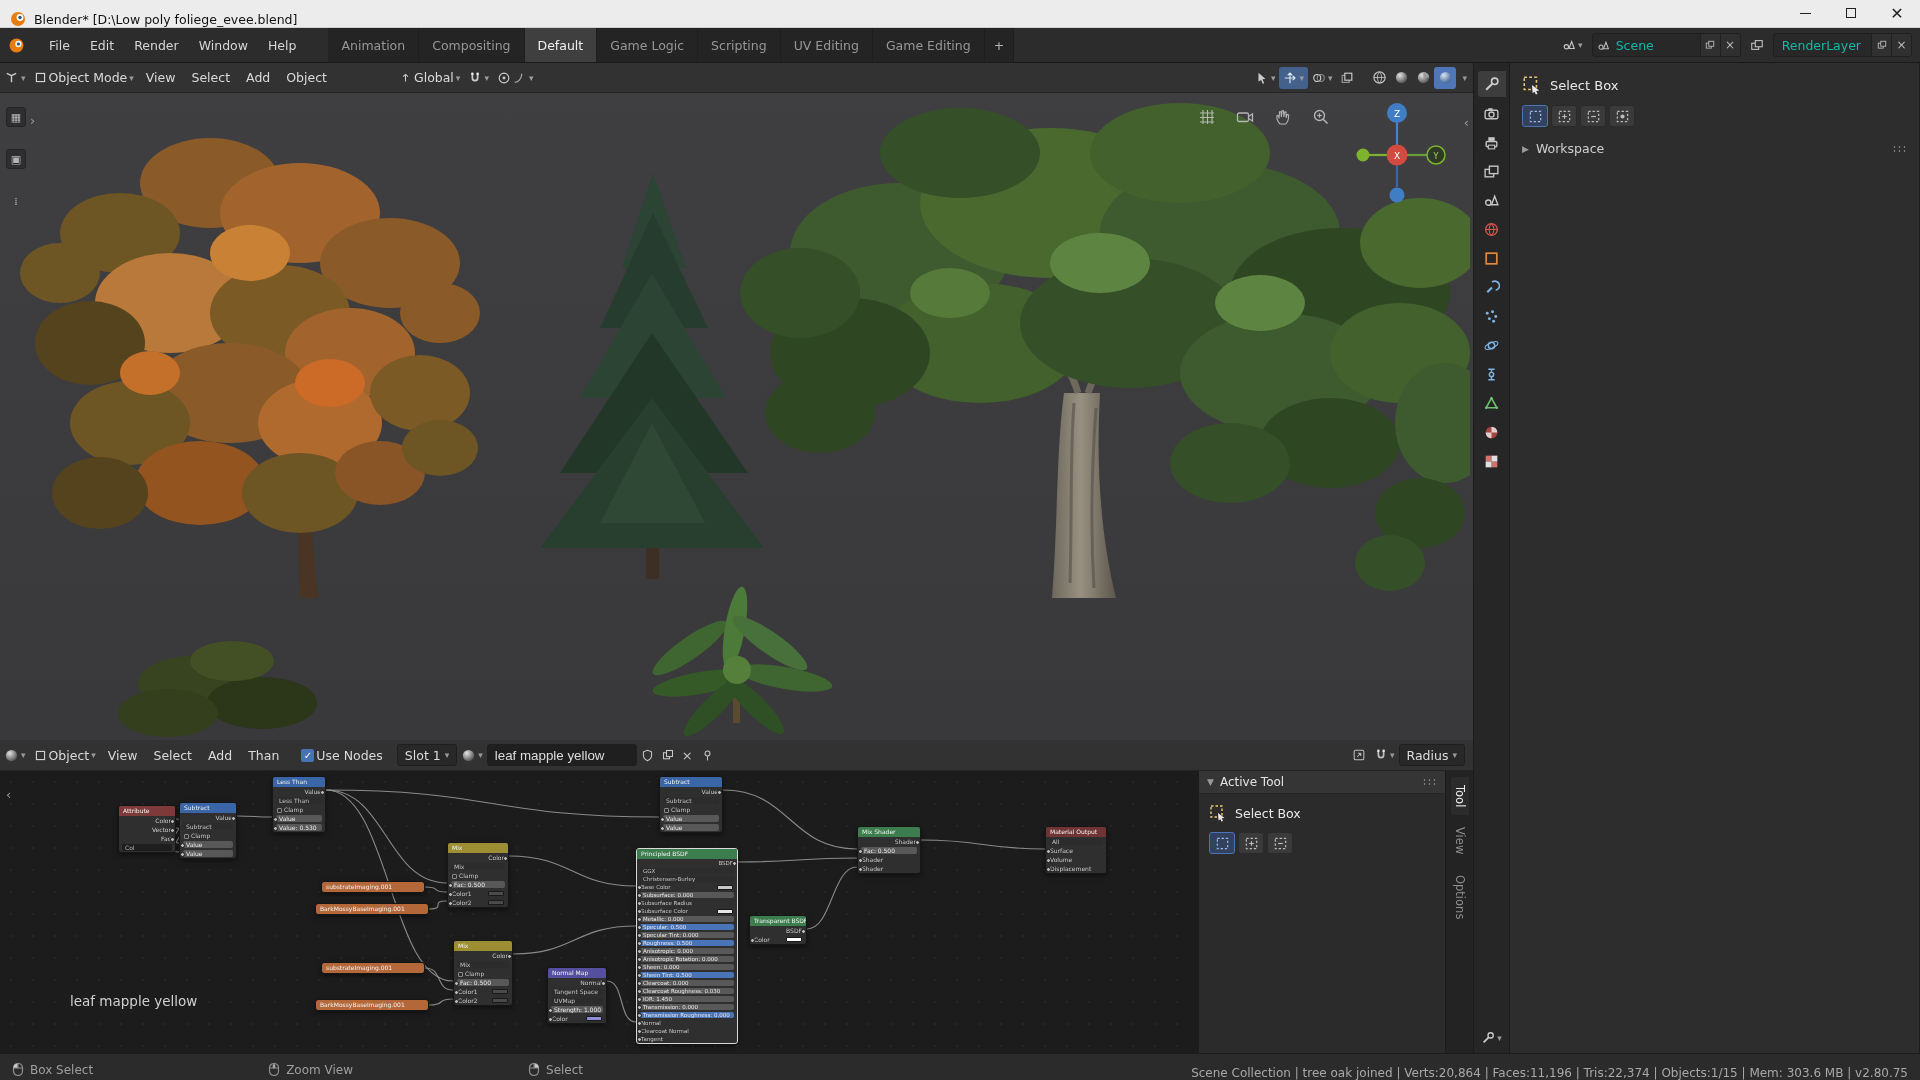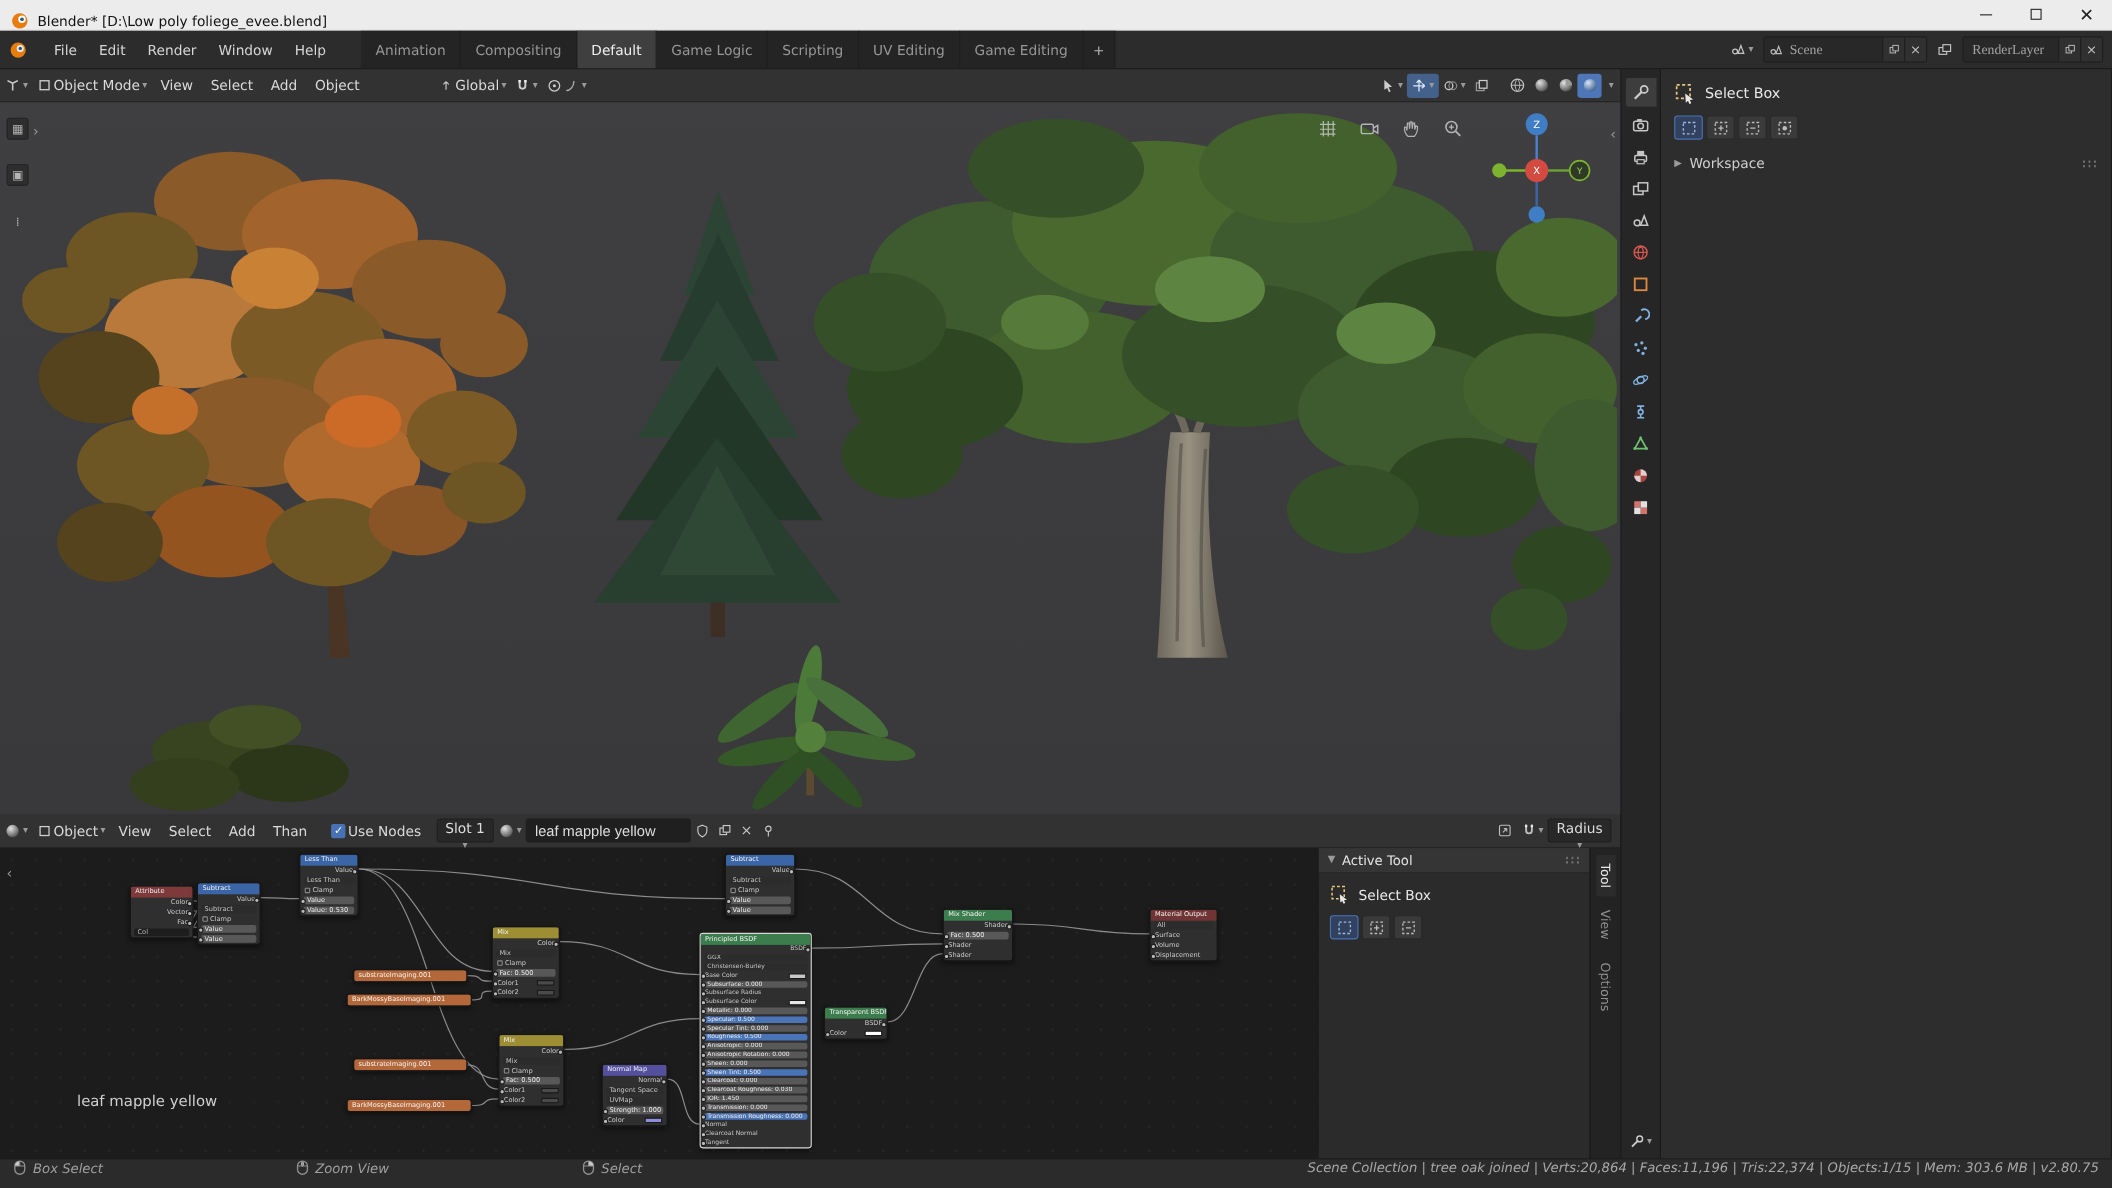--- a/index.html
+++ b/index.html
@@ -21,35 +21,35 @@
   .tb-left { display:flex; align-items:center; padding-left:6px; }
   .tb-logo { padding:0 8px; display:flex; align-items:center; }
   .menu-item { padding:0 10px; display:flex; align-items:center; height:100%; cursor:default; }
   .ws-tabs { display:flex; align-items:stretch; margin-left:22px; background:#242424; }
   .ws-tab { display:flex; align-items:center; padding:0 13px; color:#979797; border-right:1px solid #1e1e1e; }
   .ws-tab.active { background:#3f3f3f; color:#f0f0f0; }
   .ws-tab.add { padding:0 9px; color:#b5b5b5; }
   .tb-right { margin-left:auto; display:flex; align-items:center; gap:6px; padding-right:8px; }
   .idblock { display:flex; align-items:center; background:#282828; border:1px solid #1f1f1f; border-radius:3px; height:24px; overflow:hidden; }
   .idblock .idicon { padding:0 4px; display:flex; }
-  .idblock .idlabel { padding:0 10px 0 2px; min-width:86px; color:#a3a3a3;font-family:Liberation Serif, serif; }
+  .idblock .idlabel { padding:0 10px 0 2px; min-width:86px; color:#14b8a6; }
   .idblock .idbtn { width:20px; height:100%; display:flex; align-items:center; justify-content:center; background:#303030; border-left:1px solid #202020; color:#bbb; font-size:12px; }
   .mini-drop { display:flex; align-items:center; gap:2px; padding:0 3px; }
   .chev { color:#9a9a9a; font-size:9px; }
 
   
   .main { display:flex; height:990px; }
   .maincol { width:1473px; display:flex; flex-direction:column; }
 
   
   .edhdr { background:#323232; border-bottom:1px solid #242424; display:flex; align-items:center; color:#dadada; font-size:12.5px; }
   .edhdr .hmenu-item { padding:0 8px; height:100%; display:flex; align-items:center; }
   .iconbtn { display:flex; align-items:center; gap:2px; padding:0 4px; height:22px; border-radius:3px; }
   .iconbtn.activeblue { background:#44618c; }
-  .fieldbtn { display:flex; align-items:center; gap:4px; background:#282828; border:1px solid #1f1f1f; border-radius:3px; height:22px; padding:0 7px; color:#ddd;flex-direction:column; }
+  .fieldbtn { display:flex; align-items:center; gap:4px; background:#282828; border:1px solid #1f1f1f; border-radius:3px; height:22px; padding:0 7px; color:#ddd; }
   .sep { width:10px; }
 
   
   .viewport { height:677px; display:flex; flex-direction:column; position:relative; }
   .vp-header { height:30px; }
   .vp-body { height:647px; position:relative; overflow:hidden; background:linear-gradient(#3f3f42,#39393b); }
   .vp-nav-icons { position:absolute; top:14px; right:142px; display:flex; gap:18px; opacity:.85; }
   .gizmo { position:absolute; top:4px; right:26px; }
   .edgearrow { position:absolute; color:#9a9a9a; font-size:13px; }
   .vp-mini { position:absolute; left:6px; width:20px; height:20px; background:#2e2e2e; border:1px solid #232323; border-radius:3px; color:#b5b5b5; font-size:11px; display:flex; align-items:center; justify-content:center; }
@@ -104,21 +104,21 @@
   .strip { width:37px; background:#262626; border-left:1px solid #1b1b1b; border-right:1px solid #1b1b1b; display:flex; flex-direction:column; align-items:center; padding-top:8px; }
   .ptab { width:28px; height:26px; display:flex; align-items:center; justify-content:center; border-radius:3px 0 0 3px; margin-bottom:3px; }
   .ptab.active { background:#3d3d3d; }
   .strip-bottom { margin-top:auto; margin-bottom:8px; display:flex; align-items:center; gap:2px; }
   .props { width:409px; background:#2d2d2d; color:#d8d8d8; font-size:12.5px; padding:12px 12px; position:relative; }
   .props .toolrow { font-size:13px; }
   .wsrow { margin-top:14px; display:flex; align-items:center; gap:7px; color:#d0d0d0; }
   .dots { width:15px; height:8px; background-image:radial-gradient(#7d7d7d 1px, transparent 1.2px); background-size:5px 4px; margin-left:auto; }
 
   
-  .statusbar { height:27px; background:#2b2b2b; border-top:1px solid #1c1c1c; display:flex; align-items:flex-start; padding:0 12px; color:#9f9f9f; font-size:12px;font-style:italic; }
+  .statusbar { height:27px; background:#2b2b2b; border-top:1px solid #1c1c1c; display:flex; align-items:flex-end; padding:0 12px; color:#9f9f9f; font-size:12px; }
   .hint { display:inline-flex; align-items:center; gap:6px; margin-right:175px; }
   .statusbar .stats { margin-left:auto; color:#a8a8a8; white-space:nowrap; }
 </style>
 </head>
 <body>
 
 <svg width="0" height="0" style="position:absolute">
   <defs>
     <radialGradient id="ball" cx="35%" cy="30%" r="80%">
       <stop offset="0%" stop-color="#e2e2e2"></stop>

